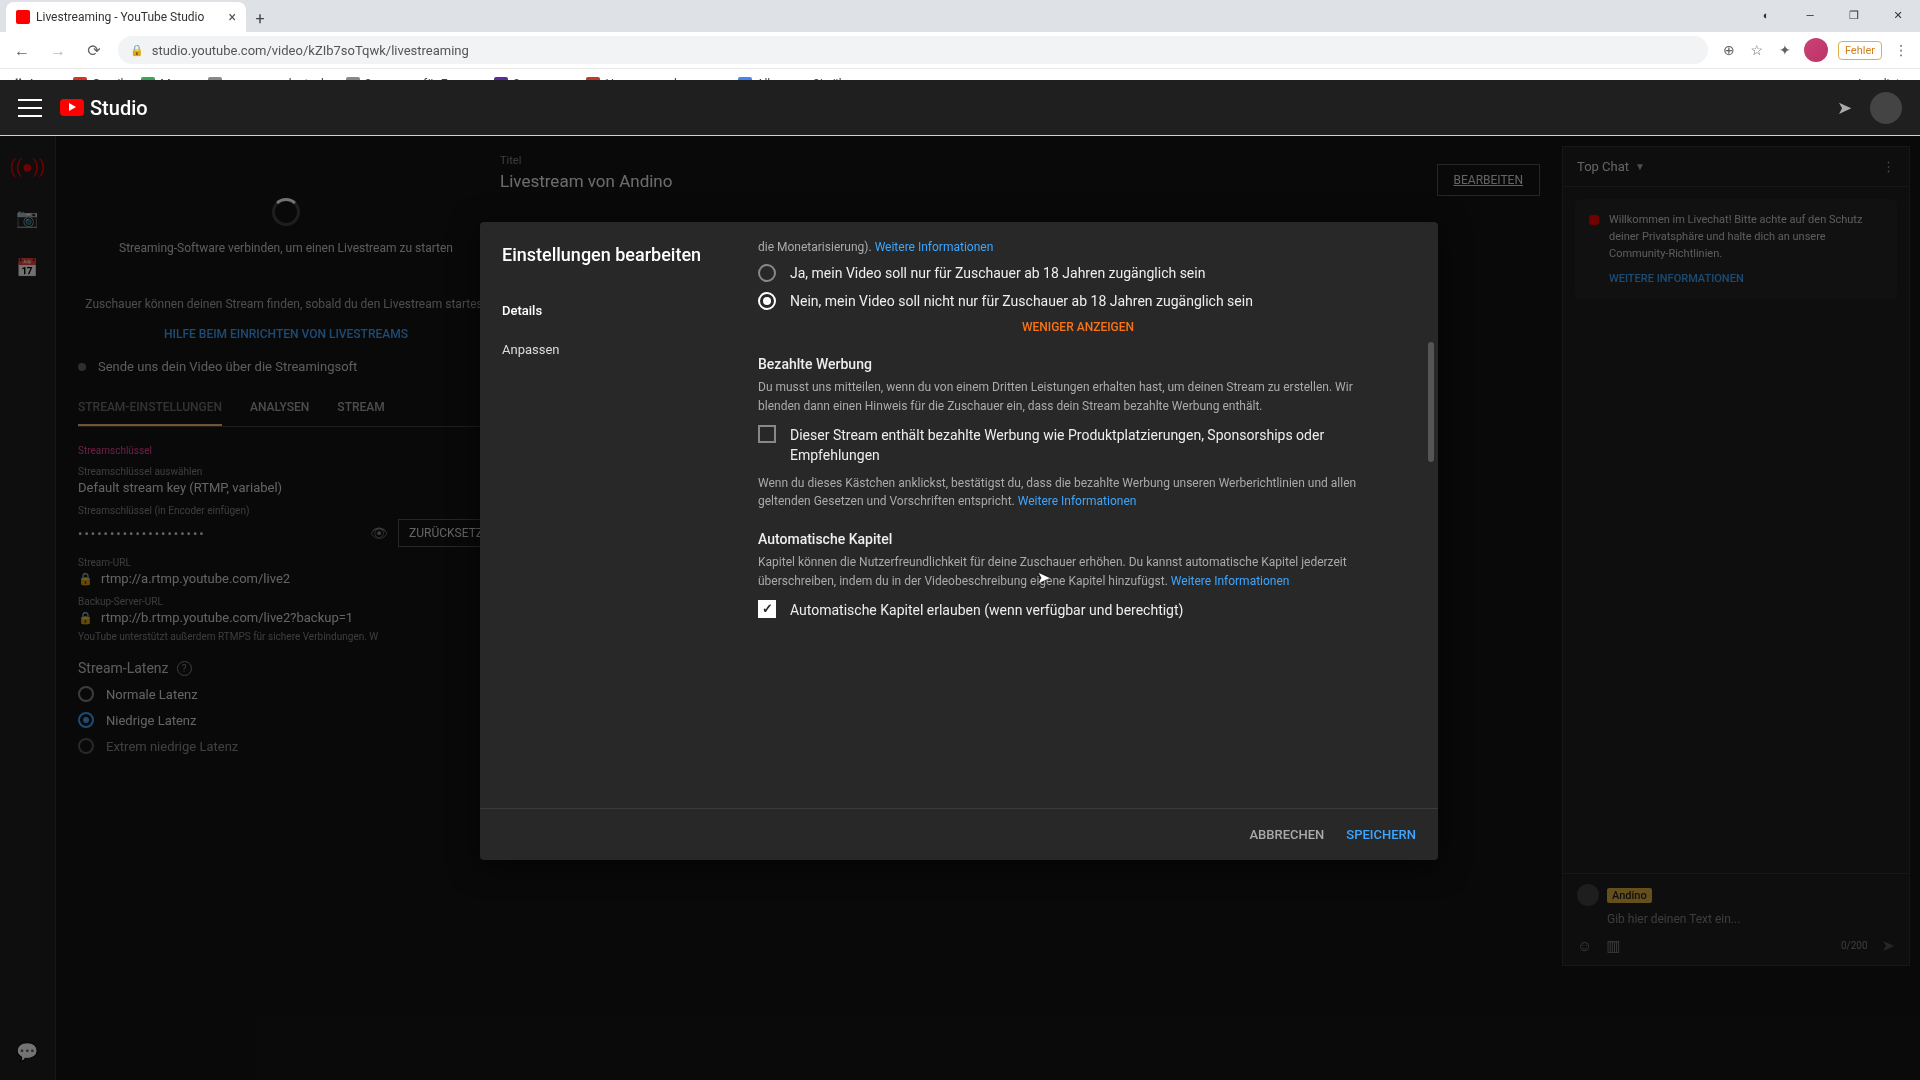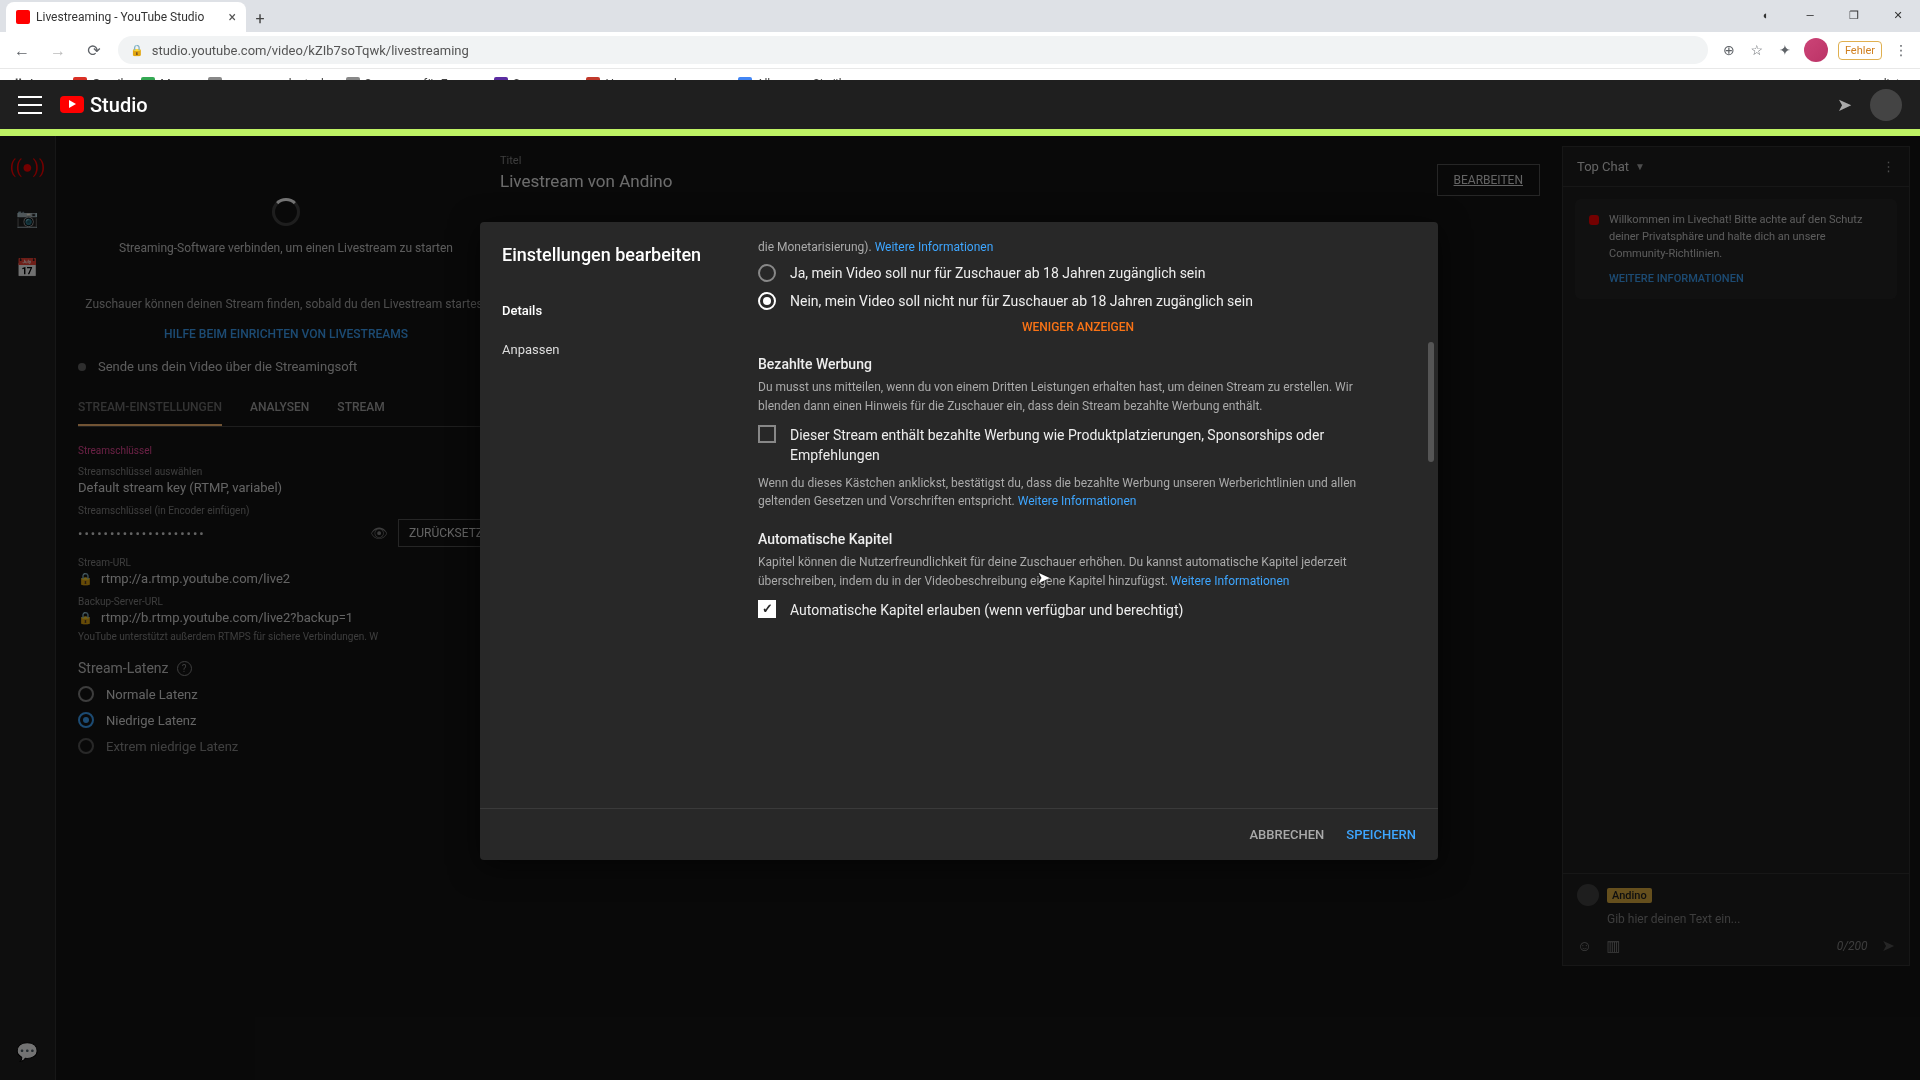--- a/index.html
+++ b/index.html
@@ -29,21 +29,21 @@
 .bm-fav { width:14px; height:14px; background:#888; border-radius:2px; }
 .bm-fav.g { background:#4285f4; }
 .bm-fav.m { background:#d93025; }
 .bm-fav.mp { background:#34a853; }
 .bm-fav.s { background:#5a2ca0; }
 .bm-fav.mh { background:#c0392b; }
 .read-list { margin-left:auto; display:flex; align-items:center; gap:5px; }
 
 
 .app { position:absolute; top:80px; left:0; right:0; bottom:0; background:#161616; color:#fff; }
-.app-header { height:56px; display:flex; align-items:center; padding:0 18px; gap:18px; border-bottom:7px solid #bef264; background:#1f1f1f; }
+.app-header { height:56px; display:flex; align-items:center; padding:0 18px; gap:18px; border-bottom:1px solid #bef264; background:#1f1f1f; }
 .burger { width:24px; height:18px; display:flex; flex-direction:column; justify-content:space-between; }
 .burger span { height:2px; background:#fff; }
 .logo { display:flex; align-items:center; gap:6px; font-size:20px; font-weight:500; color:#fff; }
 .logo-mark { width:24px; height:17px; background:#f00; border-radius:4px; position:relative; }
 .logo-mark::after { content:''; position:absolute; left:9px; top:4px; border-left:7px solid #fff; border-top:4.5px solid transparent; border-bottom:4.5px solid transparent; }
 .hdr-right { margin-left:auto; display:flex; align-items:center; gap:18px; }
 .hdr-icon { color:#aaa; font-size:18px; }
 .hdr-avatar { width:32px; height:32px; border-radius:50%; background:#444; }
 
 
@@ -95,21 +95,21 @@
 .chat-welcome { background:#272727; margin:12px; border-radius:6px; padding:12px 14px; font-size:11px; color:#ccc; line-height:1.55; display:flex; gap:10px; }
 .red-dot { width:10px; height:10px; background:#f00; border-radius:3px; flex-shrink:0; margin-top:4px; }
 .more-link { color:#3ea6ff; font-weight:500; margin-top:8px; display:block; font-size:11px; }
 .chat-input-area { position:absolute; bottom:0; left:0; right:0; padding:10px 14px; border-top:1px solid #333; background:#1f1f1f; }
 .chat-user { display:flex; align-items:center; gap:8px; font-size:12px; margin-bottom:6px; }
 .chat-av { width:22px; height:22px; border-radius:50%; background:#444; }
 .user-badge { background:#dfb040; color:#222; padding:1px 5px; border-radius:2px; font-size:11px; font-weight:500; }
 .chat-input { color:#888; font-size:12px; margin-left:30px; }
 .chat-foot { display:flex; align-items:center; gap:14px; margin-top:10px; }
 .cf-icon { color:#888; font-size:15px; }
-.char-count { margin-left:auto; font-size:12px; color:#888;font-style:italic; }
+.char-count { margin-left:auto; font-size:10px; color:#888; }
 .send-icon { color:#555; font-size:16px; }
 
 
 .title-block { position:absolute; left:500px; top:18px; right:380px; color:#ccc; }
 .title-lbl { font-size:11px; color:#888; }
 .title-val { font-size:17px; color:#eee; margin-top:4px; }
 .edit-btn { position:absolute; right:0; top:10px; border:1px solid #555; color:#ddd; background:transparent; font-size:12px; padding:8px 16px;text-decoration:underline; }
 
 
 .dialog { position:absolute; z-index:10; left:480px; top:142px; width:958px; height:638px; background:#282828; border-radius:4px; display:flex; flex-direction:column; box-shadow:0 6px 30px rgba(0,0,0,.6); }

